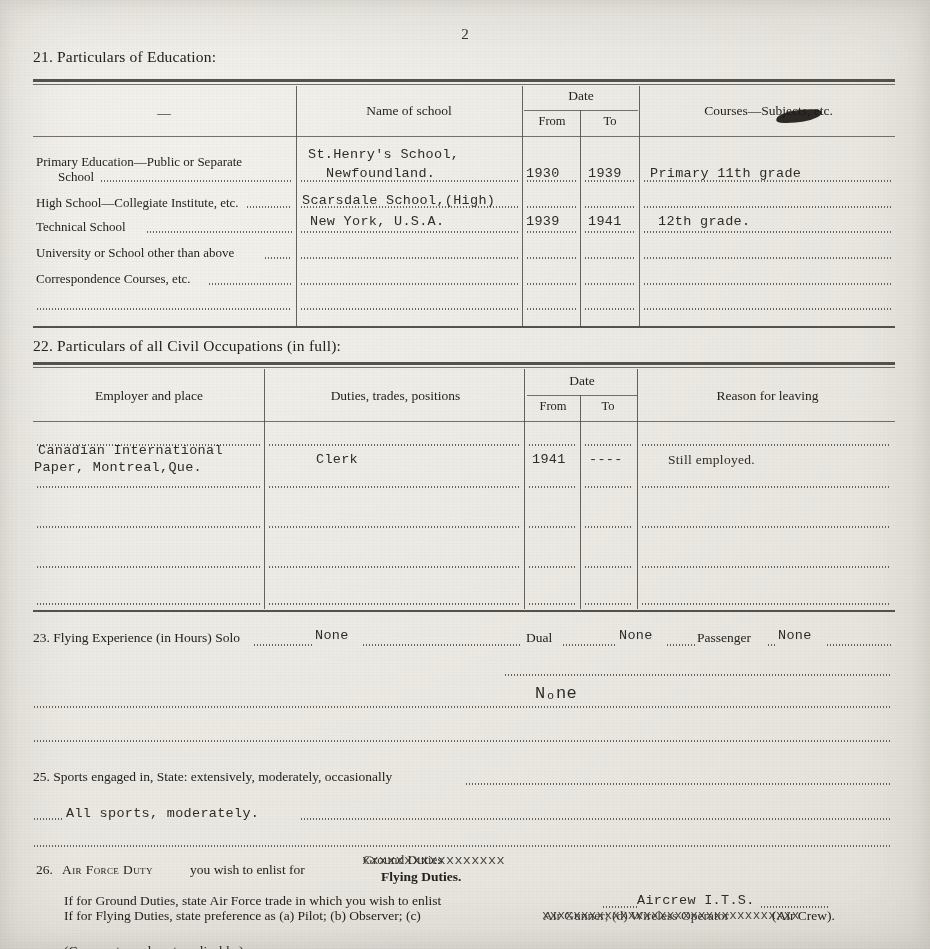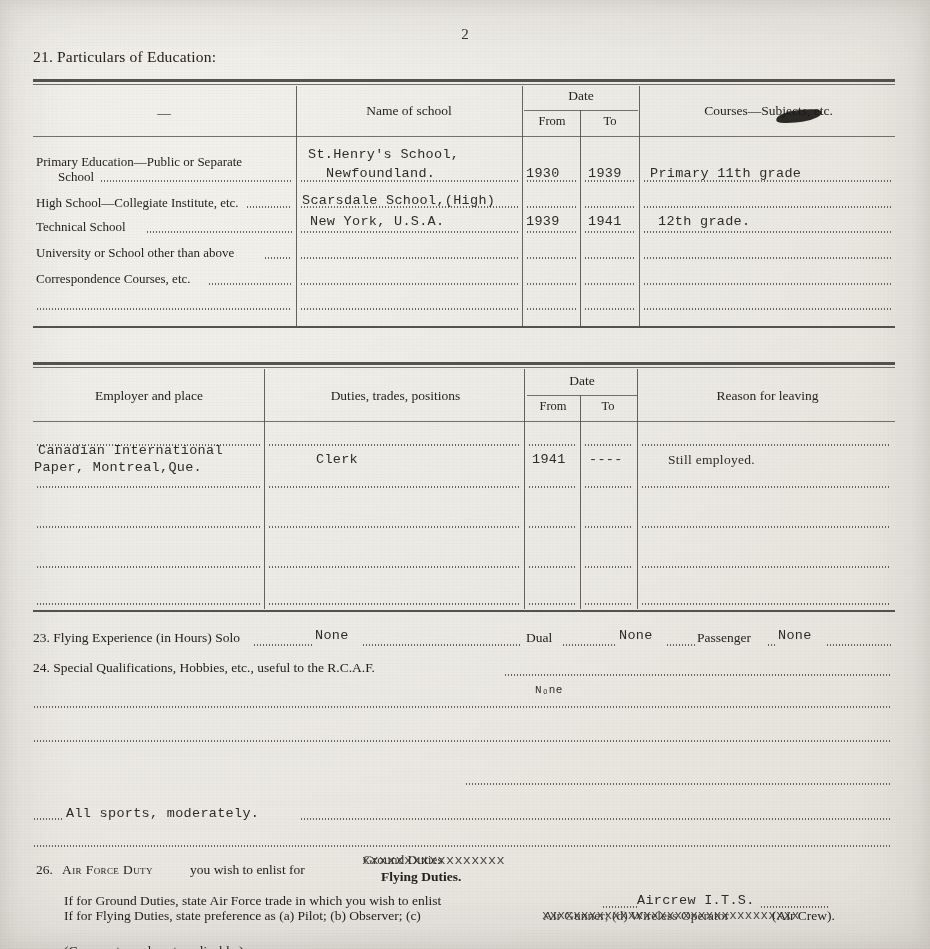--- a/index.html
+++ b/index.html
@@ -163,20 +163,21 @@
   <div class="tw" style="left:526px;top:166px;">1930</div>
   <div class="tw" style="left:588px;top:166px;">1939</div>
   <div class="tw" style="left:650px;top:166px;">Primary 11th grade</div>
 
   <div class="tw" style="left:302px;top:193px;">Scarsdale School,(High)</div>
   <div class="tw" style="left:310px;top:214px;">New York, U.S.A.</div>
   <div class="tw" style="left:526px;top:214px;">1939</div>
   <div class="tw" style="left:588px;top:214px;">1941</div>
   <div class="tw" style="left:658px;top:214px;">12th grade.</div>
 
+  <div class="sec-title" style="left:33px;top:337px;">22.  Particulars of all Civil Occupations (in full):</div>
 
   <div class="rule-thick" style="left:33px;top:362px;width:862px;"></div>
   <div class="rule-thin" style="left:33px;top:367px;width:862px;"></div>
 
   <div class="th" style="left:33px;top:388px;width:232px;">Employer and place</div>
   <div class="th" style="left:268px;top:388px;width:255px;">Duties, trades, positions</div>
   <div class="th" style="left:527px;top:373px;width:110px;">Date</div>
   <div class="rule-thin" style="left:527px;top:395px;width:110px;"></div>
   <div class="th" style="left:527px;top:399px;width:52px;font-size:12.5px;">From</div>
   <div class="th" style="left:582px;top:399px;width:52px;font-size:12.5px;">To</div>
@@ -234,26 +235,26 @@
   <div class="dotline" style="left:362px;top:644px;width:160px;"></div>
   <div class="ftnote" style="left:526px;top:630px;">Dual</div>
   <div class="dotline" style="left:562px;top:644px;width:54px;"></div>
   <div class="tw" style="left:619px;top:628px;">None</div>
   <div class="dotline" style="left:666px;top:644px;width:30px;"></div>
   <div class="ftnote" style="left:697px;top:630px;">Passenger</div>
   <div class="dotline" style="left:767px;top:644px;width:10px;"></div>
   <div class="tw" style="left:778px;top:628px;">None</div>
   <div class="dotline" style="left:826px;top:644px;width:66px;"></div>
 
-  <div class="ftnote" style="left:33px;top:660px;">24.  Special Qualifications, Hobbies, etc., useful to the R.C.A.F.</div>
   <div class="dotline" style="left:504px;top:674px;width:388px;"></div>
-  <div class="tw" style="left:535px;top:684px;font-size:11px;">Nₒne</div>
+  <div class="tw" style="left:535px;top:684px;font-size:17px;">Nₒne</div>
   <div class="dotline" style="left:33px;top:706px;width:859px;"></div>
   <div class="dotline" style="left:33px;top:740px;width:859px;"></div>
 
+  <div class="ftnote" style="left:33px;top:769px;">25.  Sports engaged in,   State: extensively, moderately, occasionally</div>
   <div class="dotline" style="left:465px;top:783px;width:427px;"></div>
   <div class="tw" style="left:66px;top:806px;">All sports, moderately.</div>
   <div class="dotline" style="left:33px;top:818px;width:30px;"></div>
   <div class="dotline" style="left:300px;top:818px;width:592px;"></div>
   <div class="dotline" style="left:33px;top:845px;width:859px;"></div>
 
   <div class="ftnote" style="left:36px;top:862px;">26.</div>
   <div class="ftnote smallcaps" style="left:62px;top:862px;">Air Force Duty</div>
   <div class="ftnote" style="left:190px;top:862px;">you wish to enlist for</div>
 

